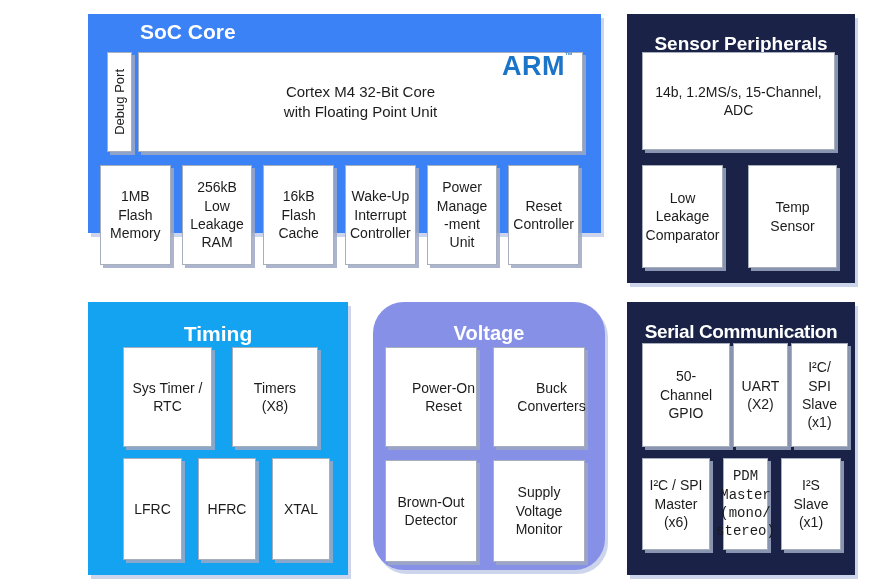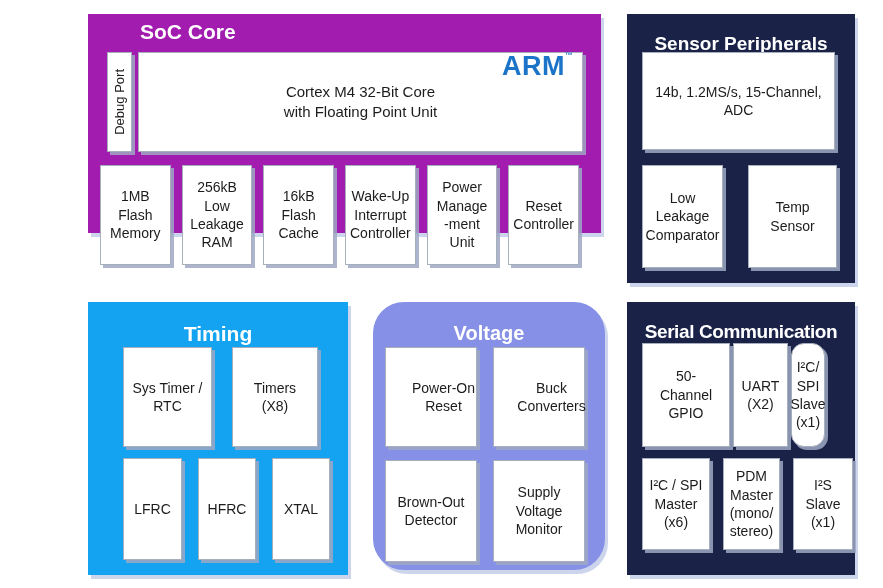--- a/index.html
+++ b/index.html
@@ -15,21 +15,21 @@
   .box{
     background:#ffffff;border:1px solid #a7aebc;
     box-shadow:3px 3px 0 rgba(158,168,196,0.85);
     display:flex;align-items:center;justify-content:center;
     text-align:center;white-space:pre-line;
     font-size:14px;line-height:1.32;color:#1c1c1c;
     box-sizing:border-box;
   }
 
   
-  #panel-soc{left:88px;top:14px;width:513px;height:219px;background:#a21caf;}
+  #panel-soc{left:88px;top:14px;width:513px;height:219px;background:#3b82f6;}
   .soc-title{position:absolute;left:52px;top:6px;}
   .soc-top{position:absolute;left:19px;top:38px;width:476px;height:100px;display:flex;gap:6px;}
   .debug-box{width:25px;flex:none;}
   .debug-text{writing-mode:vertical-rl;transform:rotate(180deg);font-size:13px;white-space:nowrap;}
   .core-box{flex:1;position:relative;font-size:15px;}
   .arm-logo{
     position:absolute;top:-1px;right:9px;
     font-size:27px;font-weight:800;letter-spacing:0.5px;color:#1b74c8;
     line-height:1.1;white-space:nowrap;
   }
@@ -60,24 +60,24 @@
   .v-row1{position:absolute;left:12px;top:45px;display:flex;gap:16px;}
   .v-row1 .box{width:92px;height:100px;padding-left:25px;}
   .v-row2{position:absolute;left:12px;top:158px;display:flex;gap:16px;}
   .v-row2 .box{width:92px;height:102px;}
 
   
   #panel-serial{left:627px;top:302px;width:228px;height:273px;background:#1a2248;}
   #panel-serial .panel-title{font-size:19px;letter-spacing:-0.4px;}
   .s-row1{position:absolute;left:15px;top:41px;display:flex;gap:3px;}
   .s-row1 .box{height:104px;}
-  .w88{width:88px;} .w55{width:55px;} .w57{width:34px;border-radius:13px;}
+  .w88{width:88px;} .w55{width:55px;} .w57{width:57px;}
   .s-row2{position:absolute;left:15px;top:156px;display:flex;gap:13px;}
   .s-row2 .box{height:92px;}
-  .w68{width:68px;} .w63{width:57px;} .w60{width:60px;}
+  .w68{width:68px;} .w63{width:45px;font-family:Liberation Mono, monospace;} .w60{width:60px;}
 </style>
 </head>
 <body>
 
 <div class="stage">
 
   <div class="panel" id="panel-soc">
     <div class="panel-title soc-title">SoC Core</div>
     <div class="soc-top">
       <div class="box debug-box">

